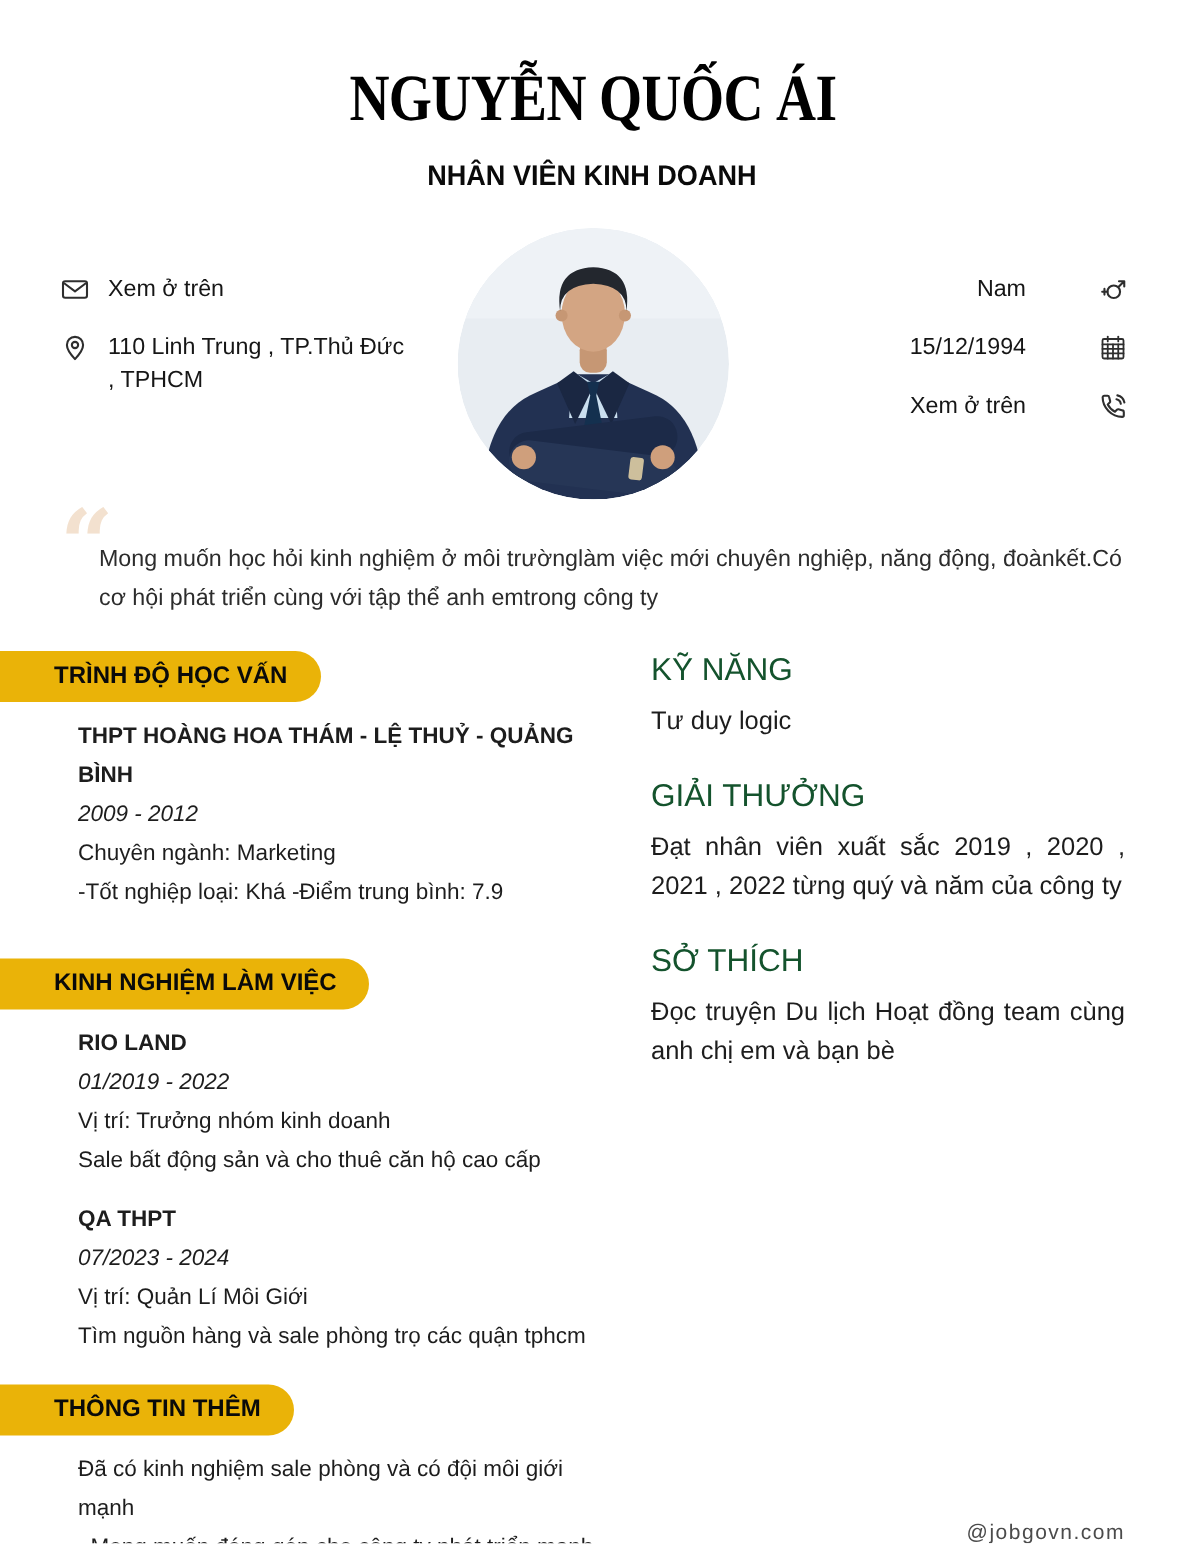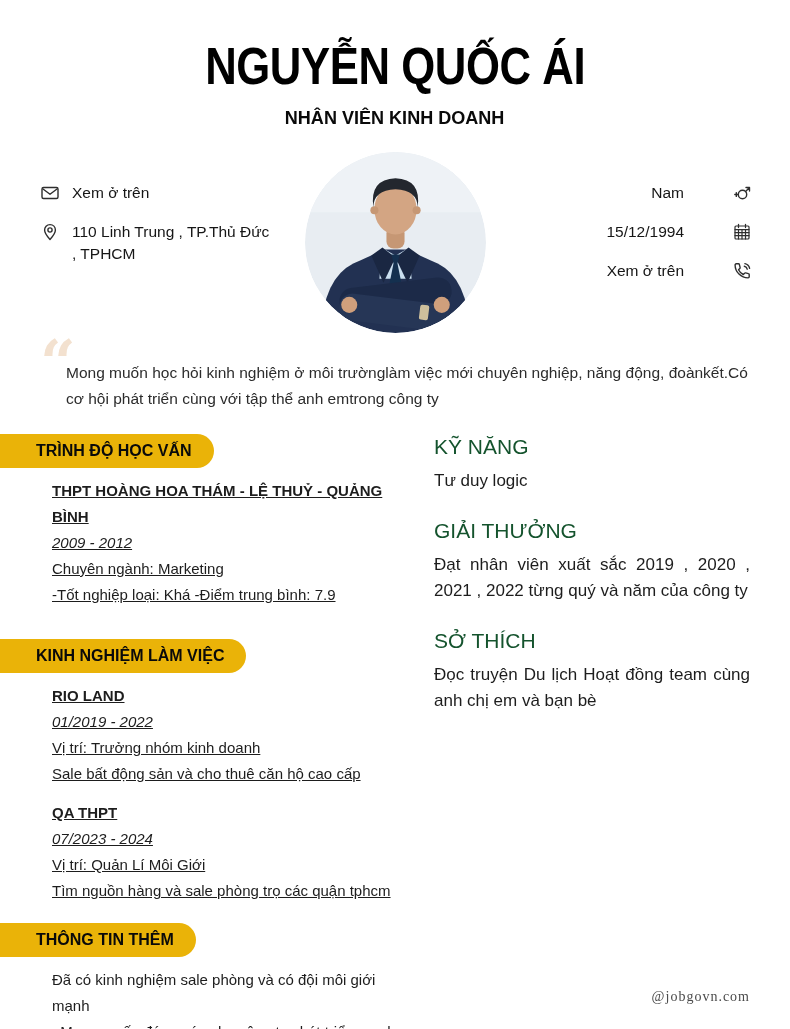--- a/index.html
+++ b/index.html
@@ -1,20 +1,20 @@
 <!DOCTYPE html>
 <html><head>
 <meta charset="utf-8">
 <style>
   * { margin:0; padding:0; box-sizing:border-box; }
   body { background:#ffffff; font-family:"Liberation Sans", sans-serif; color:#1d1d1d; }
   .page { position:relative; width:790px; height:1029px; background:#ffffff; overflow:hidden; }
 
   
-  .name { margin-top:38px; text-align:center; font-size:52px; font-weight:bold; line-height:56px; color:#000; white-space:nowrap; }
+  .name { margin-top:38px; text-align:center; font-size:44px; font-weight:bold; line-height:56px; color:#000; white-space:nowrap;font-family:Liberation Serif, serif; }
   .name .condense { display:inline-block; transform:scaleX(0.84); transform-origin:center; letter-spacing:-0.5px; }
   .job-title { margin-top:12px; text-align:center; font-size:19px; font-weight:bold; line-height:24px; color:#0a0a0a; }
   .job-title .condense { display:inline-block; transform:scaleX(0.95); transform-origin:center; }
 
   
   .contact { display:flex; margin-top:22px; height:186px; }
   .contact-left { width:280px; padding-left:40px; padding-top:30px; }
   .contact-right { width:280px; padding-right:38px; padding-top:30px; }
   .photo-wrap { flex:1; display:flex; justify-content:center; align-items:flex-start; }
   .c-item { display:flex; align-items:flex-start; gap:12px; margin-bottom:17px; font-size:15.5px; line-height:22px; color:#161616; }
@@ -28,29 +28,29 @@
   .quote-mark { position:absolute; left:0; top:-10px; font-family:"DejaVu Serif", serif; font-size:62px; line-height:62px; color:#f3e1cf; font-weight:bold; }
   .objective-text { margin-left:26px; padding-top:18px; font-size:15.5px; line-height:26px; color:#2c2c2c; max-width:690px; }
 
   
   .main { display:flex; margin-top:22px; }
   .col-left { width:434px; }
   .col-right { width:356px; padding-right:40px; }
 
   .section-pill { display:inline-block; background:#eab308; border-radius:0 17px 17px 0; height:34px; line-height:34px; padding:0 22px 0 36px; font-size:16px; font-weight:bold; color:#0a0a0a; white-space:nowrap; }
   .section-body { margin:10px 20px 0 52px; font-size:15px; line-height:26px; color:#1d1d1d; }
-  .entry { margin-bottom:13px;text-decoration:underline; }
+  .entry { margin-bottom:13px; }
   .entry-title { font-weight:bold; font-size:15px; }
   .entry-period { font-style:italic; }
   .sec-gap { margin-top:18px; }
 
   .r-heading { font-size:21px; font-weight:normal; color:#14532d; line-height:26px; margin-bottom:8px; }
   .r-text { font-size:17px; line-height:26px; color:#1d1d1d; text-align:justify; margin-bottom:18px; }
 
-  .watermark { position:absolute; right:40px; bottom:24px; font-family:Liberation Serif, serif; font-size:14px; color:#4b4b4b; letter-spacing:1px; }
+  .watermark { position:absolute; right:40px; bottom:0; font-family:Liberation Sans, sans-serif; font-size:14px; color:#4b4b4b; letter-spacing:1px; }
 
   svg.icon { stroke:#2e2e2e; fill:none; stroke-width:1.4; stroke-linecap:round; stroke-linejoin:round; }
 </style>
 </head>
 <body>
 
 <div class="page">
 
   <div class="name">
     <span class="condense">NGUYỄN QUỐC ÁI</span>

